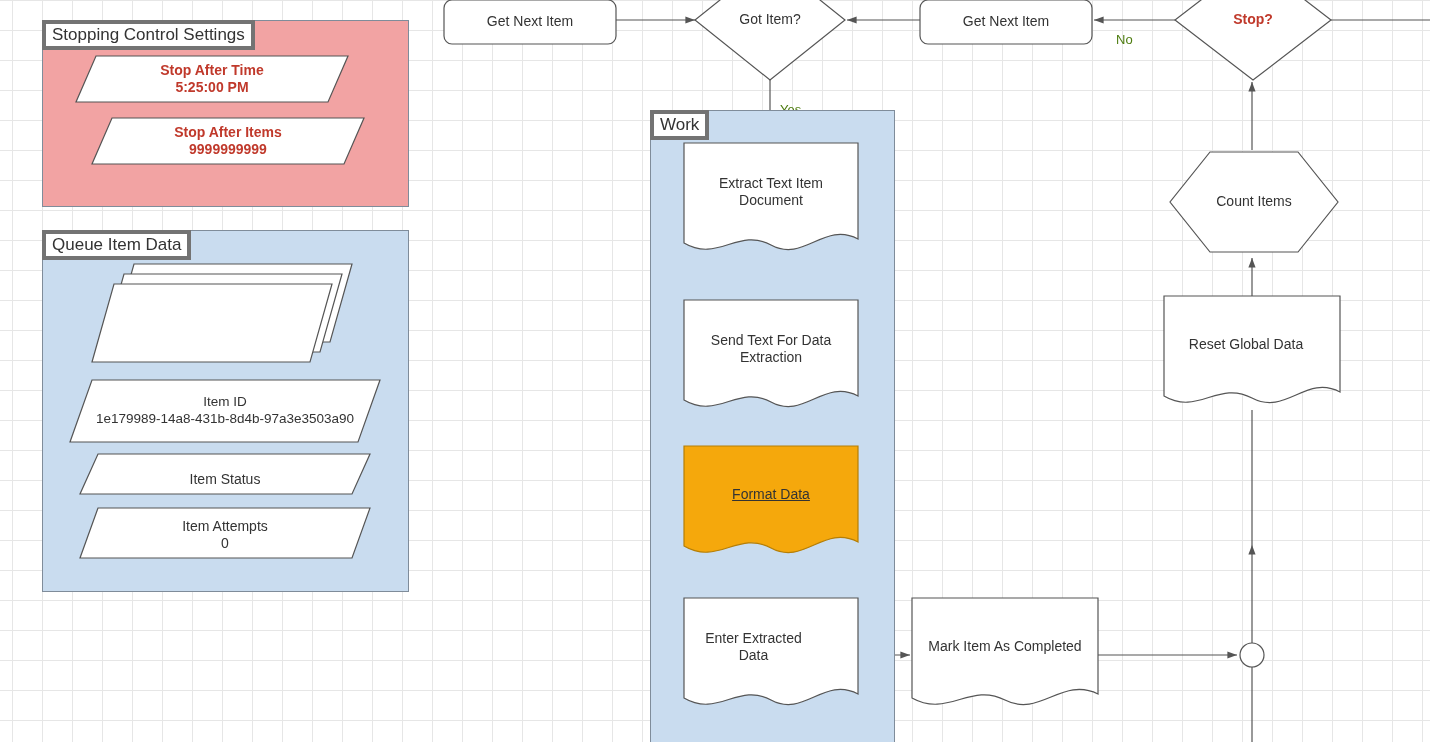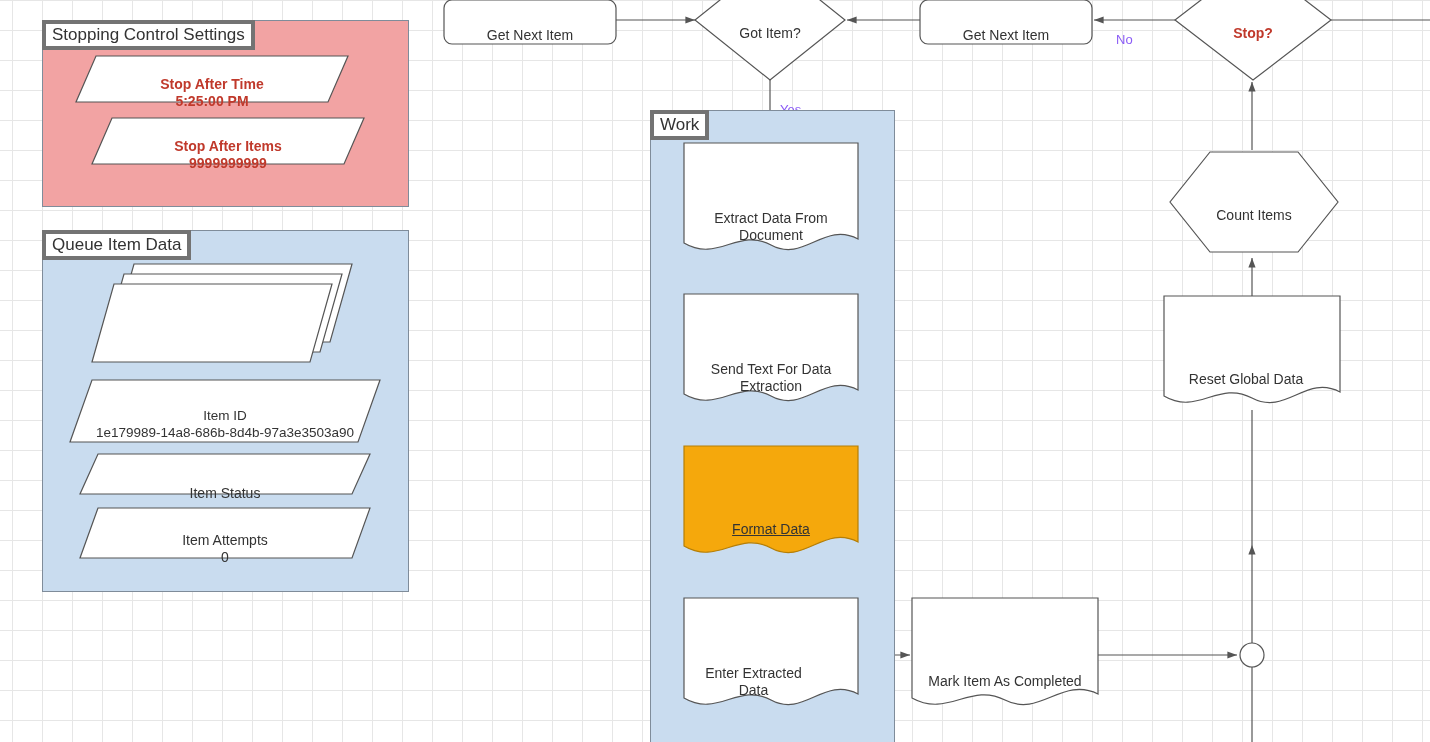--- a/index.html
+++ b/index.html
@@ -26,28 +26,27 @@
   .region .tab{
     position:absolute;top:-1px;left:-1px;
     background:#fff;border:4px solid #737373;
     padding:1px 6px;font-size:17px;text-align:center;
   }
   .node{position:absolute;}
   .node .lbl{
     position:absolute;inset:0;
     display:flex;align-items:center;justify-content:center;
     text-align:center;line-height:1.25;
-    padding:8px 10px;white-space:pre-line;
+    padding:1px 10px;white-space:pre-line;
     pointer-events:none;
-    margin-top:28px;
   }
   .red-bold{color:#c0392b;font-weight:700;}
   svg{display:block;overflow:visible;}
   .shape-stroke{stroke:#555;stroke-width:1.2;fill:#fff;}
-  .small-lbl{position:absolute;font-size:13px;color:#8b5cf6;}
+  .small-lbl{position:absolute;font-size:13px;color:#4d7c0f;}
 </style>
 </head>
 <body>
 
 <div id="grid"></div>
 
 <div class="node" style="left:444px;top:0;width:172px;height:44px;">
   <svg width="172" height="44">
       <rect class="shape-stroke" x="0" y="0" width="172" height="44" rx="8" ry="8"></rect>
     </svg>
@@ -142,21 +141,21 @@
     <polygon class="shape-stroke" points="32,10 250,10 228,88 10,88"></polygon>
     <polygon class="shape-stroke" points="22,20 240,20 218,98 0,98"></polygon>
   </svg>
 </div>
 
 <div class="node" style="left:70px;top:380px;width:310px;height:62px;">
   <svg width="310" height="62">
       <polygon class="shape-stroke" points="22,0 310,0 288,62 0,62"></polygon>
     </svg>
   <div class="lbl" style="font-size:13.5px;">Item ID
-1e179989-14a8-686b-8d4b-97a3e3503a90</div>
+1e179989-14a8-431b-8d4b-97a3e3503a90</div>
 </div>
 
 <div class="node" style="left:80px;top:454px;width:290px;height:52px;">
   <svg width="290" height="40">
       <polygon class="shape-stroke" points="18,0 290,0 272,40 0,40"></polygon>
     </svg>
   <div class="lbl">Item Status</div>
 </div>
 
 <div class="node" style="left:80px;top:508px;width:290px;height:54px;">
@@ -168,24 +167,24 @@
 </div>
 
 <div class="region" style="left:650px;top:110px;width:243px;height:632px;background:#c9dcef;">
   <div class="tab">Work</div>
 </div>
 
 <div class="node" style="left:684px;top:143px;width:174px;height:114px;">
   <svg width="174" height="114">
       <path class="shape-stroke" d="M0,0 H174 V96 C140,78 120,120 87,102 C54,84 34,120 0,100 Z"></path>
     </svg>
-  <div class="lbl" style="height:96px;">Extract Data From Document</div>
-</div>
-
-<div class="node" style="left:684px;top:294px;width:174px;height:114px;">
+  <div class="lbl" style="height:96px;">Extract Text Item Document</div>
+</div>
+
+<div class="node" style="left:684px;top:300px;width:174px;height:114px;">
   <svg width="174" height="114">
       <path class="shape-stroke" d="M0,0 H174 V96 C140,78 120,120 87,102 C54,84 34,120 0,100 Z"></path>
     </svg>
   <div class="lbl" style="height:96px;">Send Text For Data Extraction</div>
 </div>
 
 <div class="node" style="left:684px;top:446px;width:174px;height:114px;">
   <svg width="174" height="114">
       <path d="M0,0 H174 V96 C140,78 120,120 87,102 C54,84 34,120 0,100 Z" fill="#f5a80c" stroke="#b57e06" stroke-width="1.2"></path>
     </svg>

